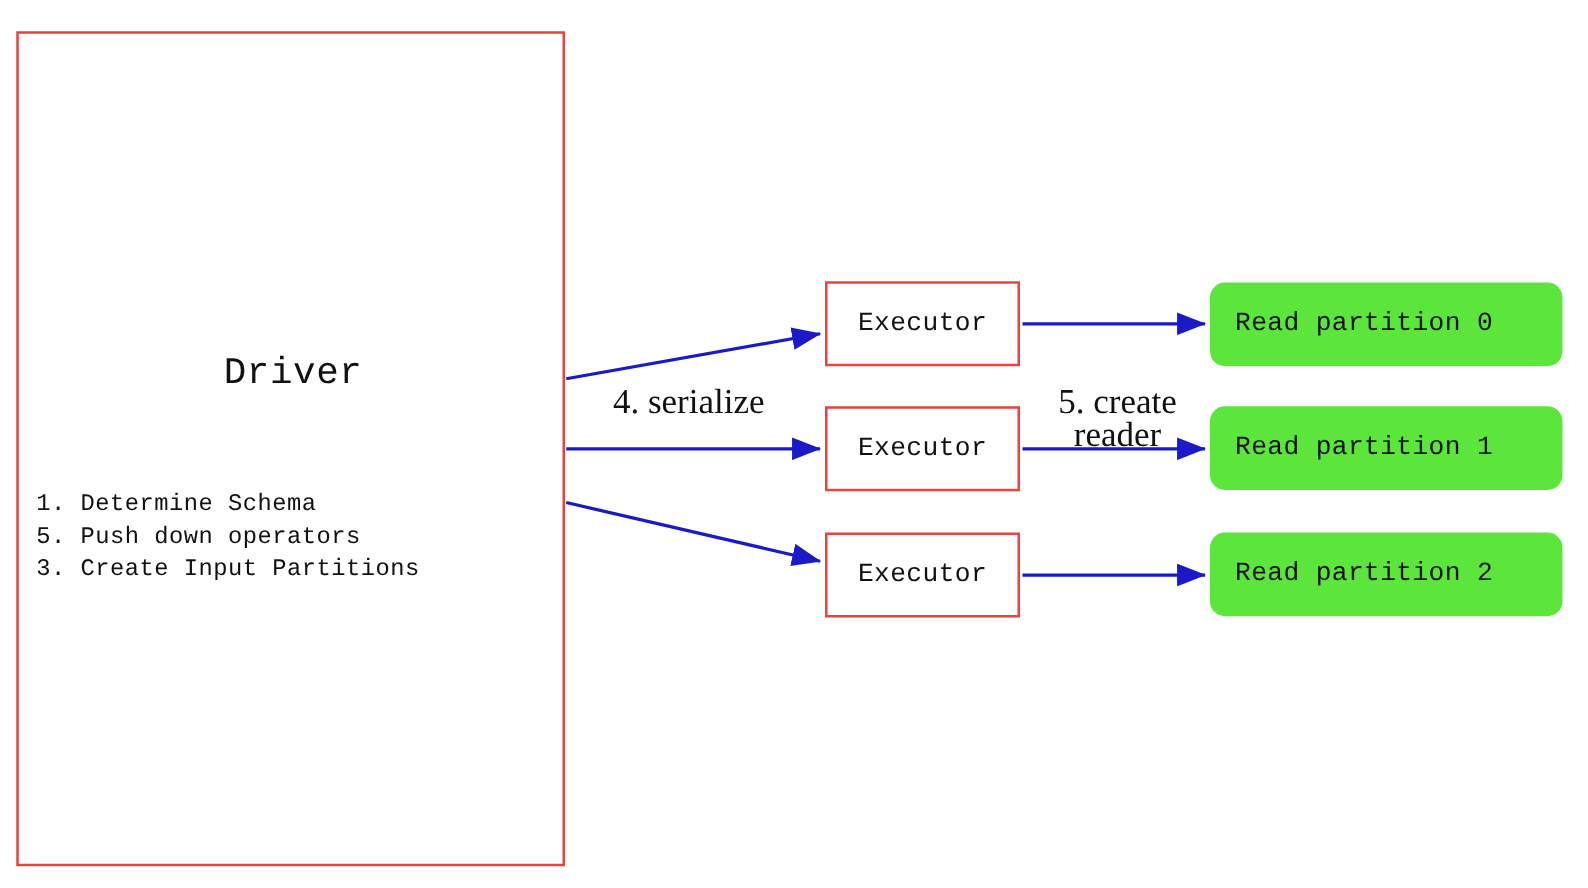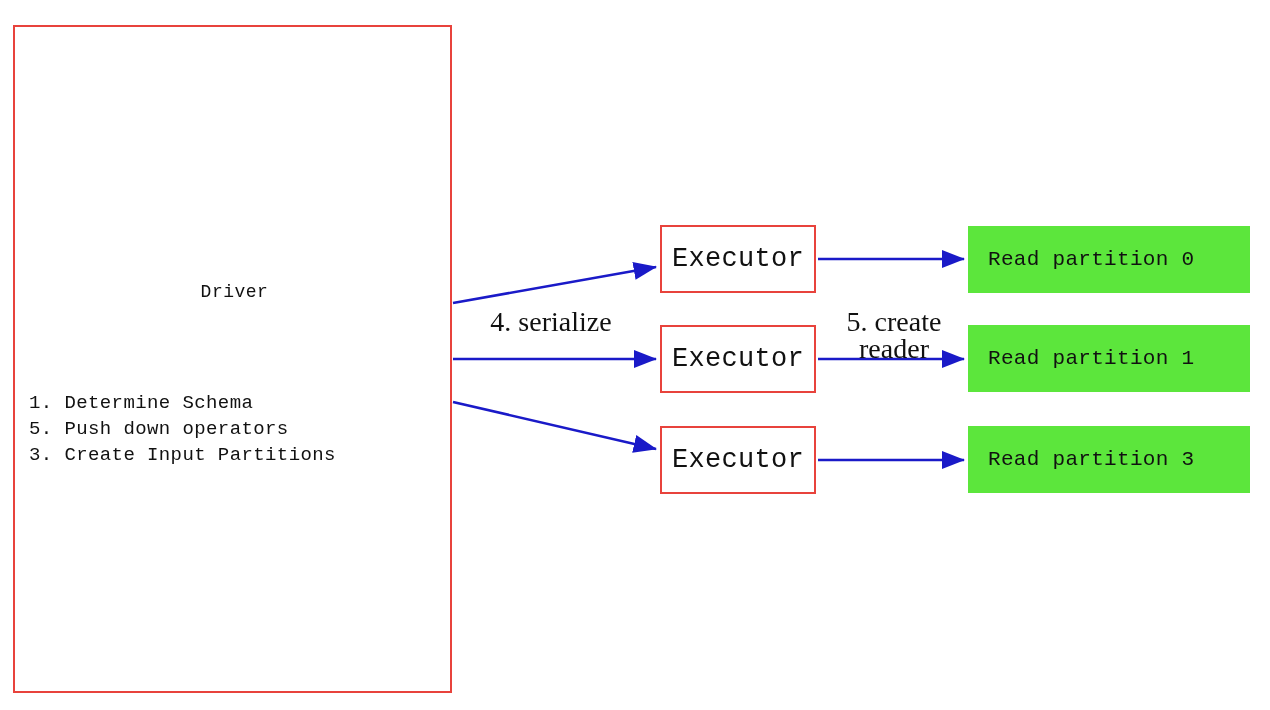--- a/index.html
+++ b/index.html
@@ -27,21 +27,21 @@
     background: #ffffff;
     box-sizing: border-box;
   }
   .driver-title {
     position: absolute;
     left: 0;
     top: 255px;
     width: 439px;
     text-align: center;
     font-family: "Liberation Mono", "DejaVu Sans Mono", monospace;
-    font-size: 18px;
+    font-size: 30px;
     color: #111111;
     letter-spacing: 0.5px;
     white-space: pre;
   }
   .driver-list {
     position: absolute;
     left: 14px;
     top: 363px;
     width: 420px;
   }
@@ -62,40 +62,41 @@
     height: 68px;
     border: 2px solid #e8433c;
     background: #ffffff;
     box-sizing: border-box;
     display: flex;
     align-items: center;
     justify-content: center;
   }
   .executor-label {
     font-family: "Liberation Mono", "DejaVu Sans Mono", monospace;
-    font-size: 27px;
+    font-size: 21px;
     color: #111111;
     letter-spacing: 0.3px;
     white-space: pre;
   }
   .exec-0 { top: 225px; }
   .exec-1 { top: 325px; }
   .exec-2 { top: 426px; }
 
   
   .partition-box {
     position: absolute;
     left: 968px;
     width: 282px;
     height: 67px;
     background: #5ce63c;
     display: flex;
     align-items: center;
     box-sizing: border-box;
     padding-left: 20px;
+    border-radius: 12px;
   }
   .partition-label {
     font-family: "Liberation Mono", "DejaVu Sans Mono", monospace;
     font-size: 21px;
     color: #111111;
     letter-spacing: 0.3px;
     white-space: pre;
   }
   .part-0 { top: 226px; }
   .part-1 { top: 325px; }
@@ -156,21 +157,21 @@
     <span class="executor-label">Executor</span>
   </div>
 
   <div class="partition-box part-0">
     <span class="partition-label">Read partition 0</span>
   </div>
   <div class="partition-box part-1">
     <span class="partition-label">Read partition 1</span>
   </div>
   <div class="partition-box part-2">
-    <span class="partition-label">Read partition 3</span>
+    <span class="partition-label">Read partition 2</span>
   </div>
 
   <svg class="arrow-layer" viewBox="0 0 1270 710">
     <defs>
       <marker id="ah" markerWidth="9" markerHeight="7" refX="8.6" refY="3.5" orient="auto" markerUnits="strokeWidth">
         <polygon points="0,0 9,3.5 0,7" fill="#1a1ac8"></polygon>
       </marker>
     </defs>
 
     <line x1="453" y1="303" x2="656" y2="267" stroke="#1a1ac8" stroke-width="2.6" marker-end="url(#ah)"></line>

